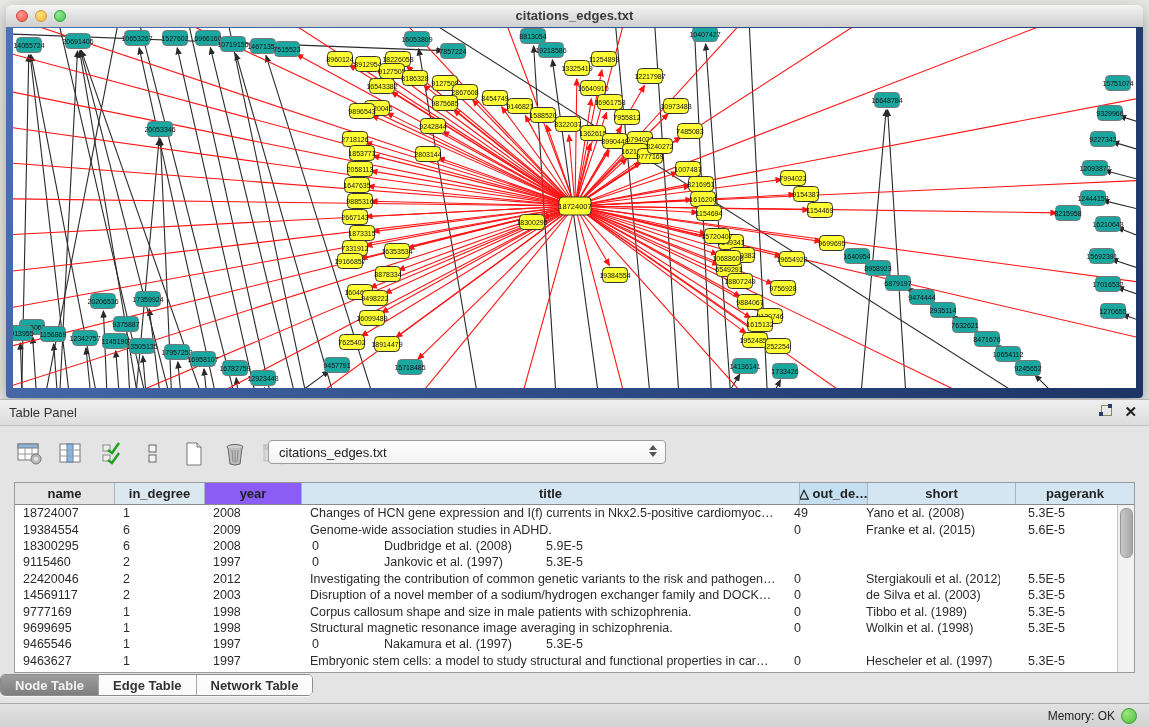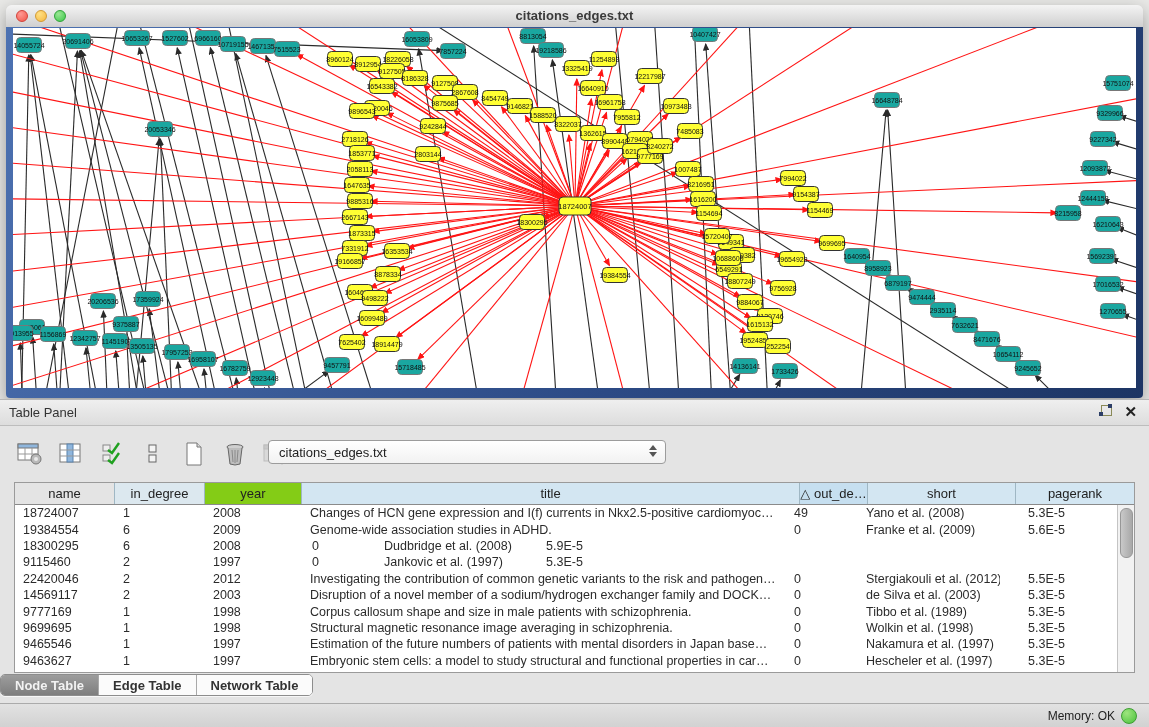--- a/index.html
+++ b/index.html
@@ -41,21 +41,21 @@
   .combo .val{position:absolute;left:10px;top:4px;font-size:13px;color:#222;}
   .combo .arrows{position:absolute;right:8px;top:4px;display:flex;flex-direction:column;gap:2px;}
   .combo .arrows i{display:block;width:0;height:0;border-left:4px solid transparent;border-right:4px solid transparent;}
   .combo .up{border-bottom:5px solid #555;}
   .combo .dn{border-top:5px solid #555;}
   
   #tbl{position:absolute;left:14px;top:482px;width:1121px;height:191px;background:#fff;
        border:1px solid #9a9a9a;box-sizing:border-box;overflow:hidden;}
   #thead{display:flex;height:21px;border-bottom:1px solid #8a8a8a;}
   .hc{box-sizing:border-box;border-right:1px solid #9fb7c4;font-size:13px;color:#222;
-      display:flex;align-items:center;justify-content:center;overflow:hidden;white-space:nowrap;}
+      display:flex;align-items:center;justify-content:center;overflow:hidden;white-space:nowrap;font-weight:bold;}
   .hc:last-child{border-right:none;}
   #rows{position:absolute;left:0;top:22px;right:16px;bottom:0;}
   .trow{display:flex;height:16.4px;align-items:center;}
   .tc{box-sizing:border-box;font-size:12.5px;color:#2b2b2b;overflow:hidden;white-space:nowrap;padding-left:8px;}
   .c0{width:100px;}.c1{width:90px;}.c2{width:97px;}.c3{flex:1;}.c4{width:68px;}.c5{width:148px;}.c6{width:118px;}
   .tc.c4{padding-left:10px;}.tc.c5{padding-left:14px;}.tc.c6{padding-left:28px;}
   #vscroll{position:absolute;right:0;top:22px;bottom:0;width:16px;background:#f2f2f2;border-left:1px solid #c4c4c4;}
   #vthumb{position:absolute;left:2px;top:3px;width:11px;height:48px;border-radius:6px;
       background:linear-gradient(90deg,#c9c9c9,#a8a8a8);border:1px solid #979797;}
   
@@ -845,21 +845,21 @@
         <i class="up"></i>
         <i class="dn"></i>
       </span>
   </div>
 </div>
 
 <div id="tbl">
   <div id="thead">
       <div class="hc c0" style="background: rgb(228, 228, 228);">name</div>
       <div class="hc c1" style="background: rgb(220, 232, 239);">in_degree</div>
-      <div class="hc c2" style="background: #84cc16;">year</div>
+      <div class="hc c2" style="background: #8b5cf6;">year</div>
       <div class="hc c3" style="background: rgb(211, 230, 242);">title</div>
       <div class="hc c4" style="background: rgb(198, 223, 240);">△ out_de…</div>
       <div class="hc c5" style="background: rgb(211, 230, 242);">short</div>
       <div class="hc c6" style="background: rgb(211, 230, 242);">pagerank</div>
     </div>
   <div id="rows">
       <div class="trow">
         <div class="tc c0">18724007</div>
         <div class="tc c1">1</div>
         <div class="tc c2">2008</div>
@@ -867,21 +867,21 @@
         <div class="tc c4">49</div>
         <div class="tc c5">Yano et al. (2008)</div>
         <div class="tc c6">5.3E-5</div>
       </div>
       <div class="trow">
         <div class="tc c0">19384554</div>
         <div class="tc c1">6</div>
         <div class="tc c2">2009</div>
         <div class="tc c3">Genome-wide association studies in ADHD.</div>
         <div class="tc c4">0</div>
-        <div class="tc c5">Franke et al. (2009)</div>
+        <div class="tc c5">Franke et al. (2015)</div>
         <div class="tc c6">5.6E-5</div>
       </div>
       <div class="trow">
         <div class="tc c0">18300295</div>
         <div class="tc c1">6</div>
         <div class="tc c2">2008</div>
         <div class="tc c4">0</div>
         <div class="tc c5">Dudbridge et al. (2008)</div>
         <div class="tc c6">5.9E-5</div>
       </div>
@@ -926,21 +926,20 @@
         <div class="tc c2">1998</div>
         <div class="tc c3">Structural magnetic resonance image averaging in schizophrenia.</div>
         <div class="tc c4">0</div>
         <div class="tc c5">Wolkin et al. (1998)</div>
         <div class="tc c6">5.3E-5</div>
       </div>
       <div class="trow">
         <div class="tc c0">9465546</div>
         <div class="tc c1">1</div>
         <div class="tc c2">1997</div>
-        <div class="tc c3">Estimation of the future numbers of patients with mental disorders in Japan base…</div>
         <div class="tc c4">0</div>
         <div class="tc c5">Nakamura et al. (1997)</div>
         <div class="tc c6">5.3E-5</div>
       </div>
       <div class="trow">
         <div class="tc c0">9463627</div>
         <div class="tc c1">1</div>
         <div class="tc c2">1997</div>
         <div class="tc c3">Embryonic stem cells: a model to study structural and functional properties in car…</div>
         <div class="tc c4">0</div>

